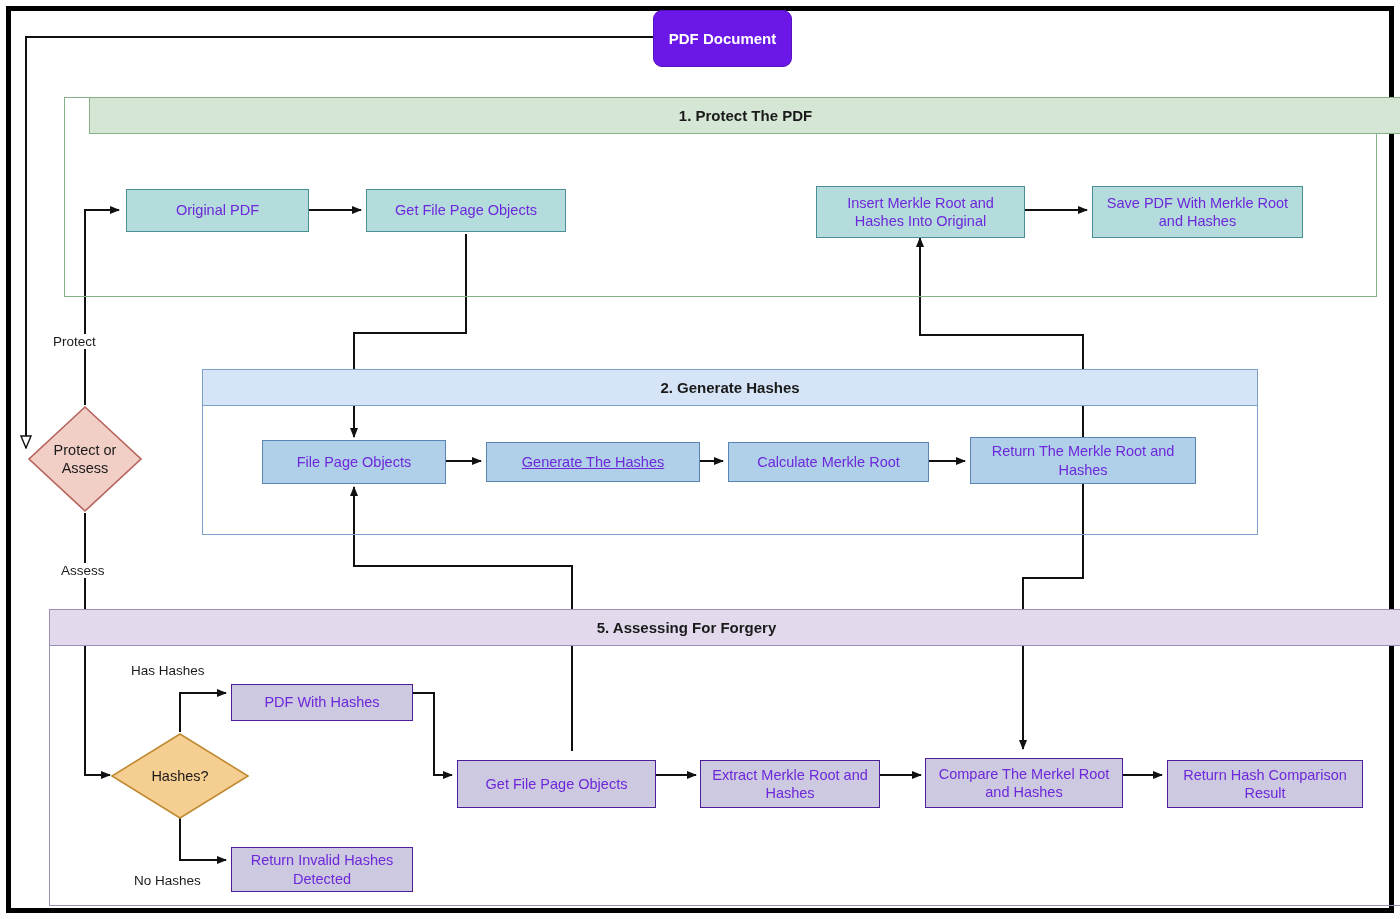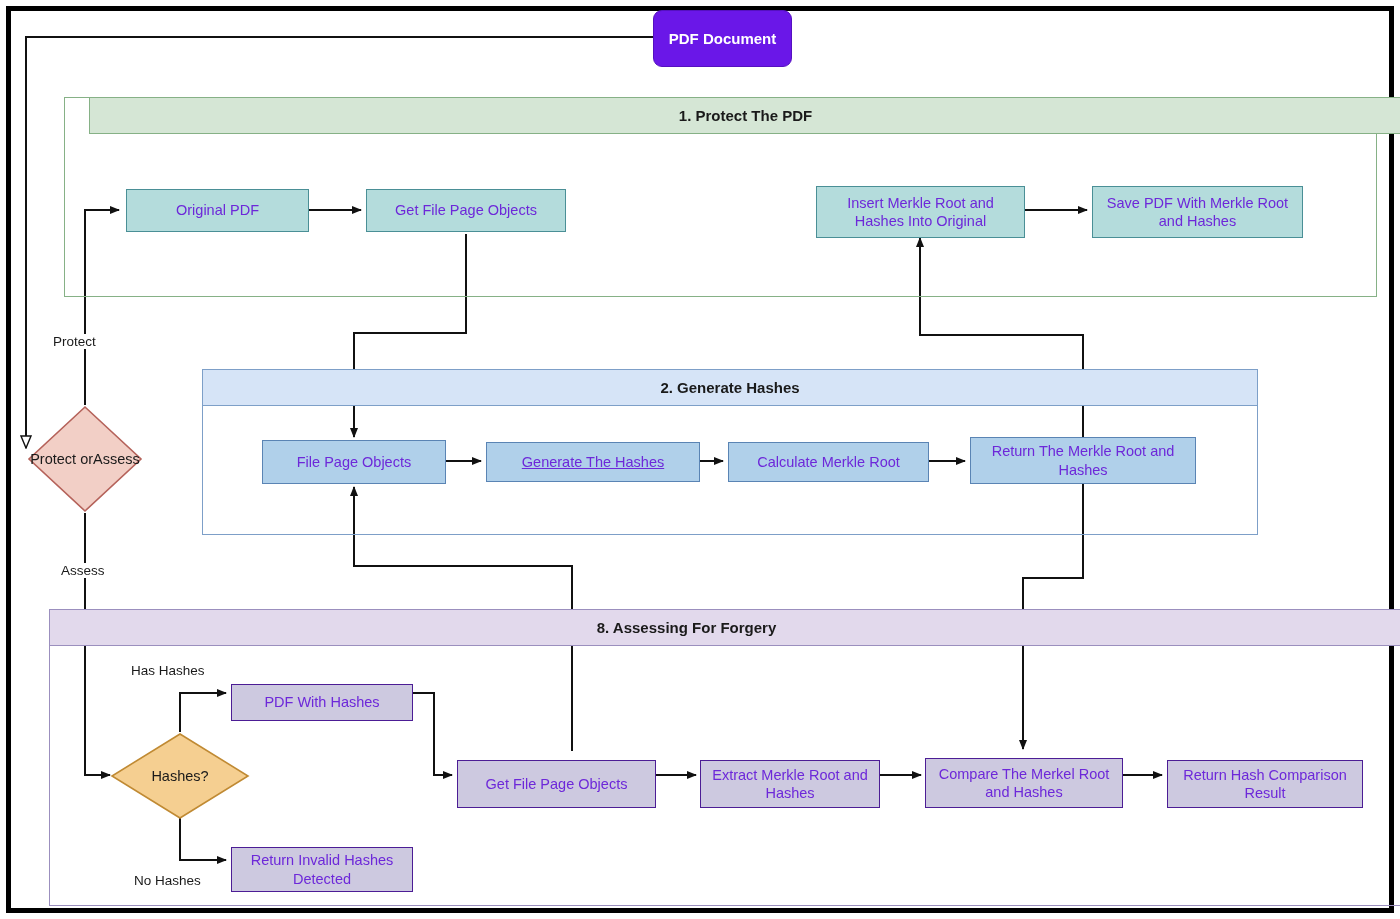--- a/index.html
+++ b/index.html
@@ -21,21 +21,21 @@
   .c1{border:1px solid #86b186;background:transparent;}
   .c2{border:1px solid #7d9fc8;background:transparent;}
   .c3{border:1px solid #9b8fbe;background:transparent;}
   .chead{position:absolute;box-sizing:border-box;display:flex;align-items:center;justify-content:center;
          font-weight:bold;font-size:15px;color:#1a1a1a;}
   .h1{background:#d5e6d5;border:1px solid #86b186;}
   .h2{background:#d6e4f7;border:1px solid #7d9fc8;}
   .h3{background:#e2d9ec;border:1px solid #9b8fbe;}
 
   .diamondwrap{position:absolute;}
-  .dlabel{position:absolute;left:0;top:0;width:100%;height:100%;display:flex;flex-direction:row;
+  .dlabel{position:absolute;left:0;top:0;width:100%;height:100%;display:flex;flex-direction:column;
           align-items:center;justify-content:center;font-size:14.5px;color:#1a1a1a;line-height:1.25;text-align:center;}
   .edgelabel{position:absolute;font-size:13.5px;color:#1a1a1a;white-space:nowrap;background:#ffffff;padding:0 3px;}
 </style>
 </head>
 <body>
 
 <div id="stage">
   <div id="frame"></div>
 
   <svg class="svglayer" viewBox="0 0 1400 919">
@@ -118,21 +118,21 @@
   </div>
   <div class="node blue" style="left:728px;top:442px;width:201px;height:40px;">
     <span>Calculate Merkle Root</span>
   </div>
   <div class="node blue" style="left:970px;top:437px;width:226px;height:47px;">
     <span>Return The Merkle Root and Hashes</span>
   </div>
 
   <div class="container c3" style="left:49px;top:609px;width:1360px;height:297px;"></div>
   <div class="chead h3" style="left:49px;top:609px;width:1360px;height:37px;">
-    <span style="margin-right:85px;">8. Assessing For Forgery</span>
+    <span style="margin-right:85px;">5. Assessing For Forgery</span>
   </div>
 
   <div class="node lav" style="left:231px;top:675px;width:182px;height:37px;">
     <span>PDF With Hashes</span>
   </div>
   <div class="node lav" style="left:231px;top:838px;width:182px;height:45px;">
     <span>Return Invalid Hashes Detected</span>
   </div>
   <div class="node lav" style="left:457px;top:751px;width:199px;height:48px;">
     <span>Get File Page Objects</span>

